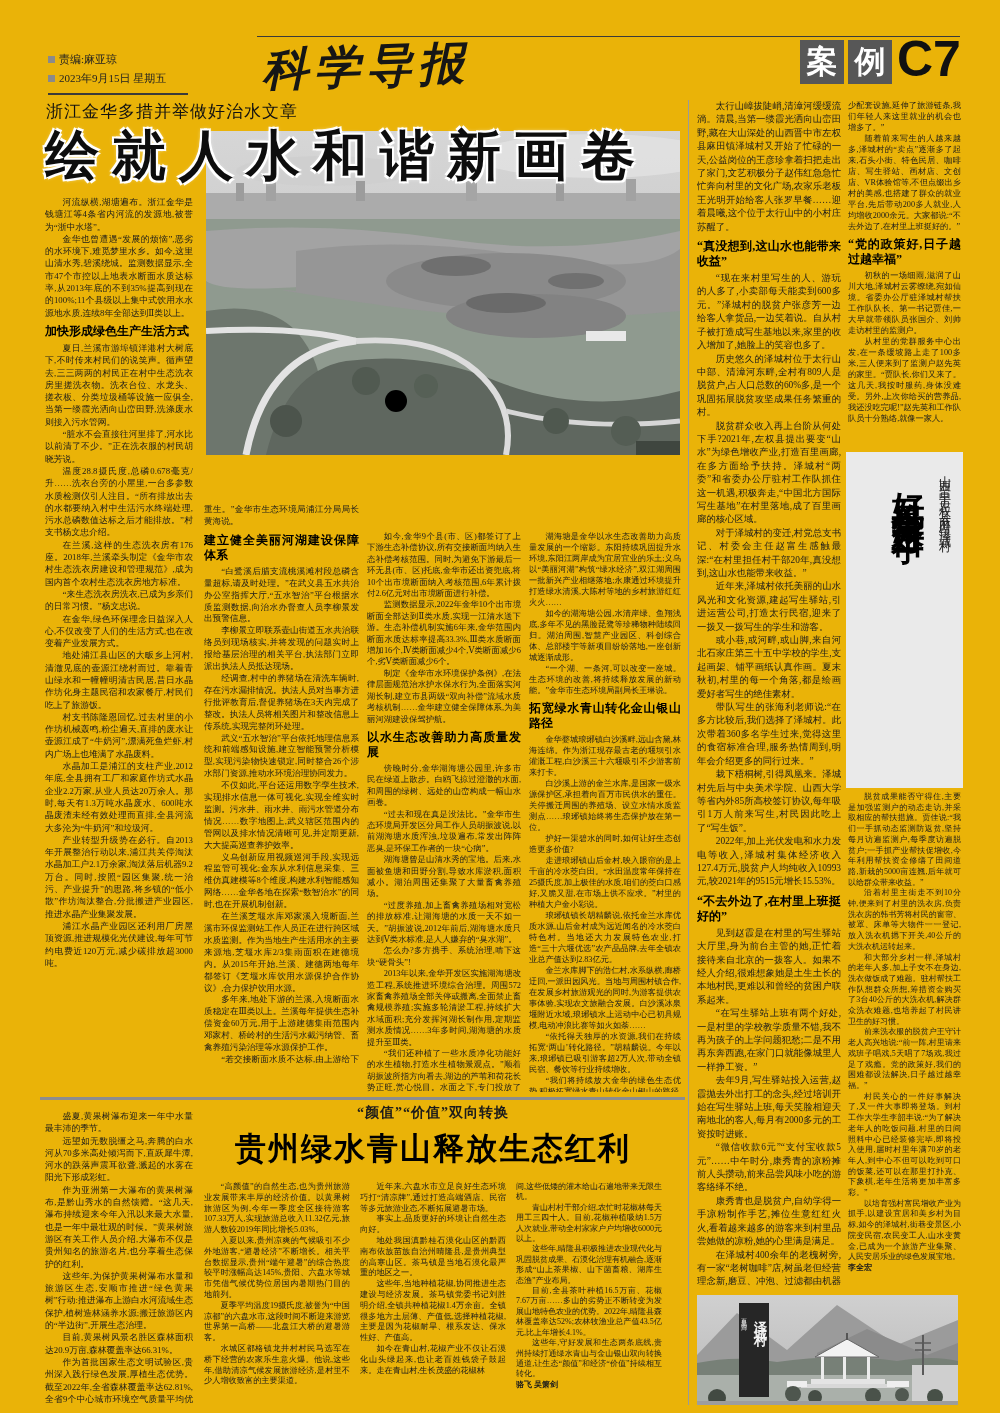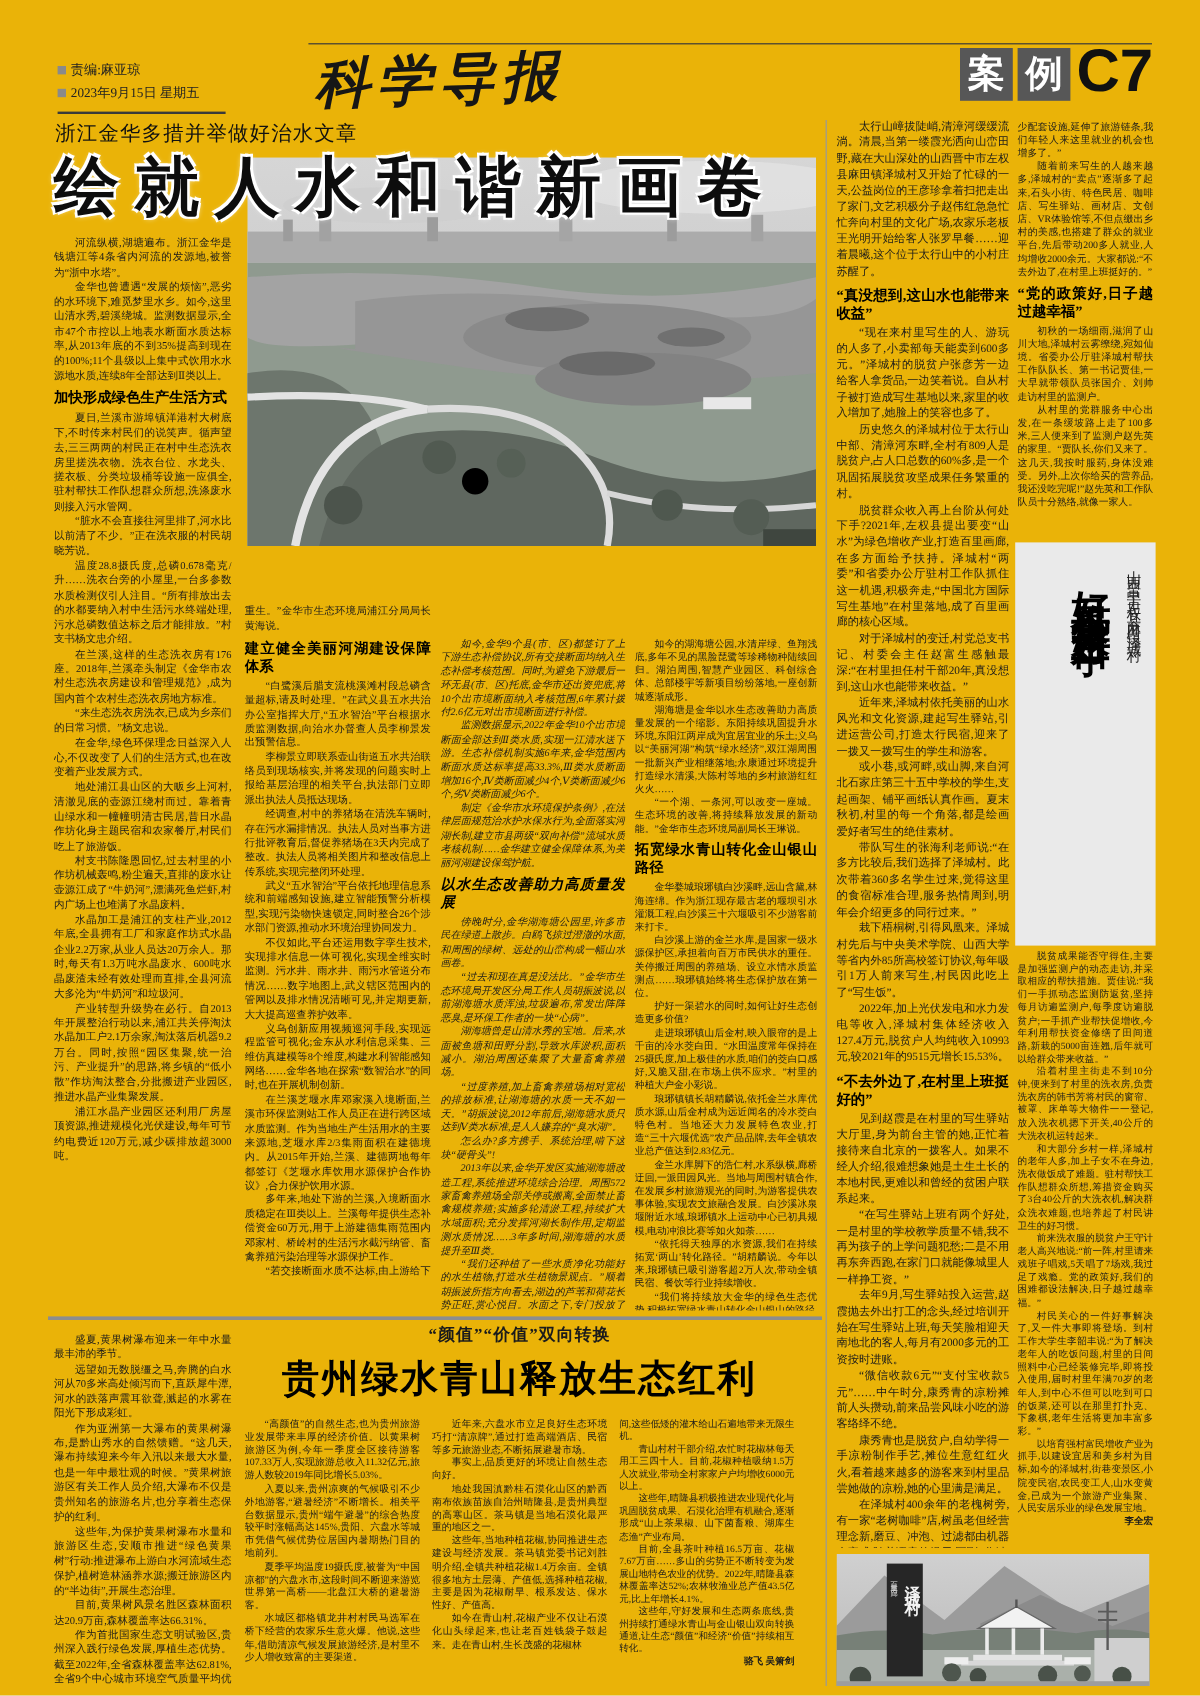--- a/index.html
+++ b/index.html
@@ -14,25 +14,25 @@
             letter-spacing:6px;color:#161616;transform:rotate(-2deg);}
   .sec-box{position:absolute;top:40px;width:44px;height:44px;background:#575757;color:#fff;
            font-size:31px;font-weight:bold;text-align:center;line-height:44px;}
   .pageno{position:absolute;left:897px;top:30px;font-size:50px;font-weight:bold;
           font-family:"Liberation Sans","DejaVu Sans",sans-serif;color:#111;}
   
   .col{position:absolute;text-align:justify;overflow:hidden;}
   .col p{margin:0;text-indent:2em;}
   .col p.cont{text-indent:0;}
   .col h3{margin:5px 0 3px;font-size:12px;line-height:15px;text-indent:0;color:#000;}
-  .col p.by{text-align:right;font-weight:bold;text-indent:0;}
+  .col p.by{font-weight:bold;text-indent:0;}
   
   .mc1{left:45px;top:196px;width:148px;height:897px;font-size:8.8px;line-height:12.3px;}
   .mc2{left:204px;top:504px;width:155px;height:561px;font-size:8.6px;line-height:11.9px;}
-  .mc3{left:367px;top:531px;width:154px;height:561px;font-size:8.4px;line-height:11.4px;font-style:italic;}
+  .mc3{left:367px;top:531px;width:154px;height:561px;font-size:8.4px;line-height:11.4px;}
   .mc4{left:529px;top:531px;width:152px;height:561px;font-size:8.2px;line-height:11px;}
   
   .rca{left:697px;top:100px;width:144px;height:1190px;font-size:9.4px;line-height:13.4px;}
   .rcb1{left:848px;top:100px;width:113px;height:348px;font-size:8.2px;line-height:11px;}
   .rcb2{left:848px;top:792px;width:113px;height:500px;font-size:8px;line-height:10.7px;}
   
   .bc1{left:45px;top:1110px;width:148px;height:296px;font-size:8.8px;line-height:12.3px;}
   .bc2{left:204px;top:1182px;width:146px;height:225px;font-size:8.2px;line-height:10.8px;}
   .bc3{left:360px;top:1182px;width:146px;height:225px;font-size:8.2px;line-height:10.8px;}
   .bc4{left:516px;top:1182px;width:146px;height:225px;font-size:8px;line-height:10.4px;}
@@ -122,21 +122,21 @@
         <circle cx="80" cy="290" r="16" fill="#4c544c"></circle>
       <rect x="380" y="200" width="40" height="10" fill="#e8e8e8"></rect>
       <rect x="430" y="310" width="44" height="14" fill="#3f463f"></rect>
     </svg>
   </div>
 
   <div class="col mc1">
       <p>河流纵横,湖塘遍布。浙江金华是钱塘江等4条省内河流的发源地,被誉为“浙中水塔”。</p>
       <p>金华也曾遭遇“发展的烦恼”,恶劣的水环境下,难觅梦里水乡。如今,这里山清水秀,碧溪绕城。监测数据显示,全市47个市控以上地表水断面水质达标率,从2013年底的不到35%提高到现在的100%;11个县级以上集中式饮用水水源地水质,连续8年全部达到Ⅱ类以上。</p>
       <h3>加快形成绿色生产生活方式</h3>
-      <p>夏日,兰溪市游埠镇洋港村大树底下,不时传来村民们的说笑声。循声望去,三三两两的村民正在村中生态洗衣房里搓洗衣物。洗衣台位、水龙头、搓衣板、分类垃圾桶等设施一应俱全,驻村帮扶工作队想群众所想,洗涤废水则接入污水管网。</p>
+      <p>夏日,兰溪市游埠镇洋港村大树底下,不时传来村民们的说笑声。循声望去,三三两两的村民正在村中生态洗衣房里搓洗衣物。洗衣台位、水龙头、搓衣板、分类垃圾桶等设施一应俱全,当第一缕霞光洒向山峦田野,洗涤废水则接入污水管网。</p>
       <p>“脏水不会直接往河里排了,河水比以前清了不少。”正在洗衣服的村民胡晓芳说。</p>
       <p>温度28.8摄氏度,总磷0.678毫克/升……洗衣台旁的小屋里,一台多参数水质检测仪引人注目。“所有排放出去的水都要纳入村中生活污水终端处理,污水总磷数值达标之后才能排放。”村支书杨文忠介绍。</p>
       <p>在兰溪,这样的生态洗衣房有176座。2018年,兰溪牵头制定《金华市农村生态洗衣房建设和管理规范》,成为国内首个农村生态洗衣房地方标准。</p>
       <p>“来生态洗衣房洗衣,已成为乡亲们的日常习惯。”杨文忠说。</p>
       <p>在金华,绿色环保理念日益深入人心,不仅改变了人们的生活方式,也在改变着产业发展方式。</p>
       <p>地处浦江县山区的大畈乡上河村,清澈见底的壶源江绕村而过。靠着青山绿水和一幢幢明清古民居,昔日水晶作坊化身主题民宿和农家餐厅,村民们吃上了旅游饭。</p>
       <p>村支书陈隆恩回忆,过去村里的小作坊机械轰鸣,粉尘遍天,直排的废水让壶源江成了“牛奶河”,漂满死鱼烂虾,村内广场上也堆满了水晶废料。</p>
       <p>水晶加工是浦江的支柱产业,2012年底,全县拥有工厂和家庭作坊式水晶企业2.2万家,从业人员达20万余人。那时,每天有1.3万吨水晶废水、600吨水晶废渣未经有效处理而直排,全县河流大多沦为“牛奶河”和垃圾河。</p>
       <p>产业转型升级势在必行。自2013年开展整治行动以来,浦江共关停淘汰水晶加工户2.1万余家,淘汰落后机器9.2万台。同时,按照“园区集聚,统一治污、产业提升”的思路,将乡镇的“低小散”作坊淘汰整合,分批搬进产业园区,推进水晶产业集聚发展。</p>
       <p>浦江水晶产业园区还利用厂房屋顶资源,推进规模化光伏建设,每年可节约电费近120万元,减少碳排放超3000吨。</p>
@@ -161,22 +161,22 @@
       <h3>以水生态改善助力高质量发展</h3>
       <p>傍晚时分,金华湖海塘公园里,许多市民在绿道上散步。白鸥飞掠过澄澈的水面,和周围的绿树、远处的山峦构成一幅山水画卷。</p>
       <p>“过去和现在真是没法比。”金华市生态环境局开发区分局工作人员胡振波说,以前湖海塘水质浑浊,垃圾遍布,常发出阵阵恶臭,是环保工作者的一块“心病”。</p>
       <p>湖海塘曾是山清水秀的宝地。后来,水面被鱼塘和田野分割,导致水库淤积,面积减小。湖泊周围还集聚了大量畜禽养殖场。</p>
       <p>“过度养殖,加上畜禽养殖场相对宽松的排放标准,让湖海塘的水质一天不如一天。”胡振波说,2012年前后,湖海塘水质只达到Ⅴ类水标准,是人人嫌弃的“臭水湖”。</p>
       <p>怎么办?多方携手、系统治理,啃下这块“硬骨头”!</p>
       <p>2013年以来,金华开发区实施湖海塘改造工程,系统推进环境综合治理。周围572家畜禽养殖场全部关停或搬离,全面禁止畜禽规模养殖;实施多轮清淤工程,持续扩大水域面积;充分发挥河湖长制作用,定期监测水质情况……3年多时间,湖海塘的水质提升至Ⅲ类。</p>
       <p>“我们还种植了一些水质净化功能好的水生植物,打造水生植物景观点。”顺着胡振波所指方向看去,湖边的芦苇和荷花长势正旺,赏心悦目。水面之下,专门投放了河蚌和螺蛳,用来严格控制鲢鱼等底层鱼的数量,稳定湖底底质环境,改善水体。</p>
     </div>
   <div class="col mc4">
+      <p>湖海塘是金华以水生态改善助力高质量发展的一个缩影。东阳持续巩固提升水环境,东阳江两岸成为宜居宜业的乐土;义乌以“美丽河湖”构筑“绿水经济”,双江湖周围一批新兴产业相继落地;永康通过环境提升打造绿水清溪,大陈村等地的乡村旅游红红火火……</p>
       <p>如今的湖海塘公园,水清岸绿、鱼翔浅底,多年不见的黑脸琵鹭等珍稀物种陆续回归。湖泊周围,智慧产业园区、科创综合体、总部楼宇等新项目纷纷落地,一座创新城逐渐成形。</p>
-      <p>湖海塘是金华以水生态改善助力高质量发展的一个缩影。东阳持续巩固提升水环境,东阳江两岸成为宜居宜业的乐土;义乌以“美丽河湖”构筑“绿水经济”,双江湖周围一批新兴产业相继落地;永康通过环境提升打造绿水清溪,大陈村等地的乡村旅游红红火火……</p>
       <p>“一个湖、一条河,可以改变一座城。生态环境的改善,将持续释放发展的新动能。”金华市生态环境局副局长王琳说。</p>
       <h3>拓宽绿水青山转化金山银山路径</h3>
       <p>金华婺城琅琊镇白沙溪畔,远山含黛,林海连绵。作为浙江现存最古老的堰坝引水灌溉工程,白沙溪三十六堰吸引不少游客前来打卡。</p>
       <p>白沙溪上游的金兰水库,是国家一级水源保护区,承担着向百万市民供水的重任。关停搬迁周围的养殖场、设立水情水质监测点……琅琊镇始终将生态保护放在第一位。</p>
       <p>护好一渠碧水的同时,如何让好生态创造更多价值?</p>
       <p>走进琅琊镇山后金村,映入眼帘的是上千亩的冷水茭白田。“水田温度常年保持在25摄氏度,加上极佳的水质,咱们的茭白口感好,又脆又甜,在市场上供不应求。”村里的种植大户金小彩说。</p>
       <p>琅琊镇镇长胡精麟说,依托金兰水库优质水源,山后金村成为远近闻名的冷水茭白特色村。当地还大力发展特色农业,打造“三十六堰优选”农产品品牌,去年全镇农业总产值达到2.83亿元。</p>
       <p>金兰水库脚下的浩仁村,水系纵横,廊桥迂回,一派田园风光。当地与周围村镇合作,在发展乡村旅游观光的同时,为游客提供农事体验,实现农文旅融合发展。白沙溪冰泉堰附近水域,琅琊镇水上运动中心已初具规模,电动冲浪比赛等如火如荼……</p>
       <p>“依托得天独厚的水资源,我们在持续拓宽‘两山’转化路径。”胡精麟说。今年以来,琅琊镇已吸引游客超2万人次,带动全镇民宿、餐饮等行业持续增收。</p>
       <p>“我们将持续放大金华的绿色生态优势,积极拓宽绿水青山转化金山银山的路径,打造以‘生态美’推动‘共同富’的更多示范性、标志性成果。”金华市生态环境局局长陈晔妍说。</p>

